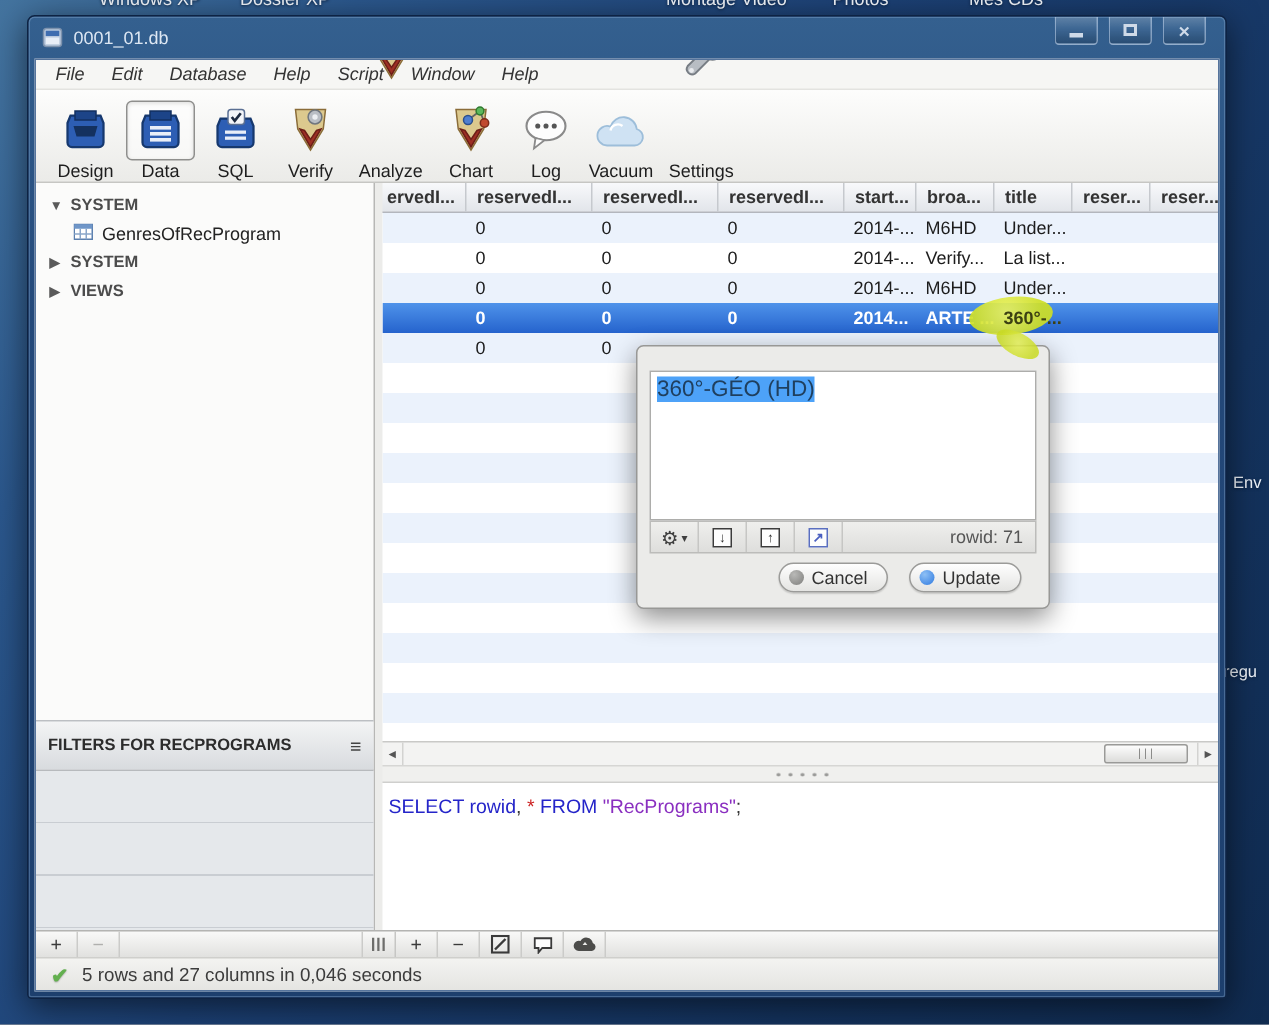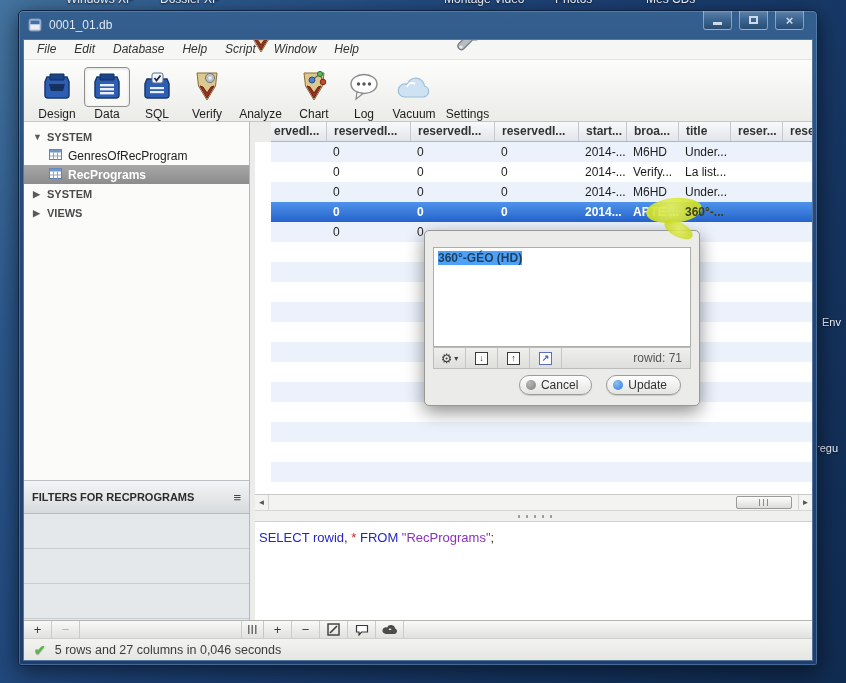--- a/index.html
+++ b/index.html
@@ -44,21 +44,21 @@
   .tgroup .tri{font-size:9px;color:#5a5a5a;width:8px;}
   .titem{height:19px;display:flex;align-items:center;gap:6px;padding-left:25px;font-size:12px;color:#222;}
   .titem.sel{background:linear-gradient(#a8a8a8,#8c8c8c);color:#fff;font-weight:bold;}
   .filters-hd{height:16px;background:linear-gradient(#f3f4f5,#d8dbde);border-top:1px solid #bcbfc3;border-bottom:1px solid #b7babd;
     display:flex;align-items:center;font-size:11px;font-weight:bold;color:#2c2c2c;padding:16px 8px;}
   .filters-hd .burger{margin-left:auto;font-size:13px;color:#444;}
   .filters-body{flex:1;background:#e5e8eb;
     background-image:repeating-linear-gradient(to bottom,transparent 0 34px,#c9cdd2 34px 35px);}
   .right-panel{flex:1;display:flex;flex-direction:column;background:#ececea;padding-left:5px;min-width:0;}
   
-  .grid{display:grid;grid-template-columns:56px 84px 84px 84px 48px 52px 52px 52px 48px 1fr;margin-left:16px;}
+  .grid{display:grid;grid-template-columns:56px 84px 84px 84px 48px 52px 52px 52px 48px 1fr;}
   .thead{height:20px;background:linear-gradient(#f8f9fb,#e2e5ea);border-bottom:1px solid #b3b6bd;}
   .th{font-size:12px;font-weight:bold;color:#333;line-height:19px;padding-left:7px;border-right:1px solid #c6c9ce;
     white-space:nowrap;overflow:hidden;}
   .th:first-child{padding-left:3px;}
   .rows{height:352px;overflow:hidden;background:#fff;}
   .row{height:20px;}
   .row:nth-child(odd){background:#ebf2fc;}
   .row.sel{background:linear-gradient(#4f93ea,#2563cd);}
   .td{font-size:12px;color:#1c1c1c;line-height:20px;padding-left:6px;white-space:nowrap;overflow:hidden;}
   .row.sel .td{color:#fff;font-weight:bold;}
@@ -87,21 +87,21 @@
   .check{color:#63b04f;font-size:14px;font-weight:bold;text-shadow:0 1px 1px rgba(0,0,0,.25);}
   
   .blob{position:absolute;left:646px;top:198px;width:56px;height:25px;border-radius:50%;
     background:radial-gradient(circle at 45% 40%,#eaf25f,#cedf25 70%);opacity:.92;z-index:2;transform:rotate(-6deg);}
   .blob-tail{position:absolute;left:663px;top:222px;width:31px;height:15px;border-radius:50%;
     background:radial-gradient(circle at 50% 45%,#e3ee55,#c9da22 72%);opacity:.85;z-index:11;transform:rotate(28deg);}
   
   .popup{position:absolute;left:424px;top:230px;width:276px;height:176px;background:#ebebe9;
     border:1px solid #989896;border-radius:5px;box-shadow:0 6px 18px rgba(0,0,0,.45);z-index:10;}
   .popup-text{position:absolute;left:8px;top:16px;right:8px;height:100px;background:#fff;border:1px solid #adadab;
-    font-size:12px;padding:3px 4px;color:#333;font-weight:bold;}
+    font-size:15px;padding:3px 4px;color:#333;}
   .popup-text .selected{background:#4da2f8;color:#1f3f5e;}
   .popup-tools{position:absolute;left:8px;right:8px;top:116px;height:22px;border:1px solid #bcbcba;
     background:linear-gradient(#efefed,#dededc);display:flex;align-items:center;}
   .pt-cell{width:32px;height:100%;display:flex;align-items:center;justify-content:center;border-right:1px solid #c6c6c4;gap:2px;}
   .pt-gear{font-size:13px;color:#3f3f3f;}
   .pt-caret{font-size:8px;color:#3f3f3f;}
   .pt-box{width:13px;height:13px;border:1px solid #3c3c3c;display:flex;align-items:center;justify-content:center;
     font-size:9px;color:#2f2f2f;background:#fdfdfd;}
   .pt-box.blue{border-color:#5a6fc0;color:#4a5fc0;font-weight:bold;}
   .pt-rowid{margin-left:auto;padding-right:8px;font-size:12px;color:#555;}
@@ -282,30 +282,20 @@
               <div class="titem">
                 <span><svg width="13" height="11" viewBox="0 0 13 11">
                     <rect x="0.5" y="0.5" width="12" height="10" fill="#fff" stroke="#5b7fae"></rect>
                     <rect x="0.5" y="0.5" width="12" height="3" fill="#6f96c8"></rect>
                     <line x1="4.5" y1="3.5" x2="4.5" y2="10.5" stroke="#8aa6c9"></line>
                     <line x1="8.5" y1="3.5" x2="8.5" y2="10.5" stroke="#8aa6c9"></line>
                     <line x1="0.5" y1="7" x2="12.5" y2="7" stroke="#8aa6c9"></line>
                   </svg></span>
                 <span>GenresOfRecProgram</span>
               </div>
-              <div class="titem sel">
-                <span><svg width="13" height="11" viewBox="0 0 13 11">
-                    <rect x="0.5" y="0.5" width="12" height="10" fill="#fff" stroke="#5b7fae"></rect>
-                    <rect x="0.5" y="0.5" width="12" height="3" fill="#6f96c8"></rect>
-                    <line x1="4.5" y1="3.5" x2="4.5" y2="10.5" stroke="#8aa6c9"></line>
-                    <line x1="8.5" y1="3.5" x2="8.5" y2="10.5" stroke="#8aa6c9"></line>
-                    <line x1="0.5" y1="7" x2="12.5" y2="7" stroke="#8aa6c9"></line>
-                  </svg></span>
-                <span>RecPrograms</span>
-              </div>
               <div class="tgroup">
                 <span class="tri">▶</span>
                 <span>SYSTEM</span>
               </div>
               <div class="tgroup">
                 <span class="tri">▶</span>
                 <span>VIEWS</span>
               </div>
             </div>
           <div class="filters-hd">

